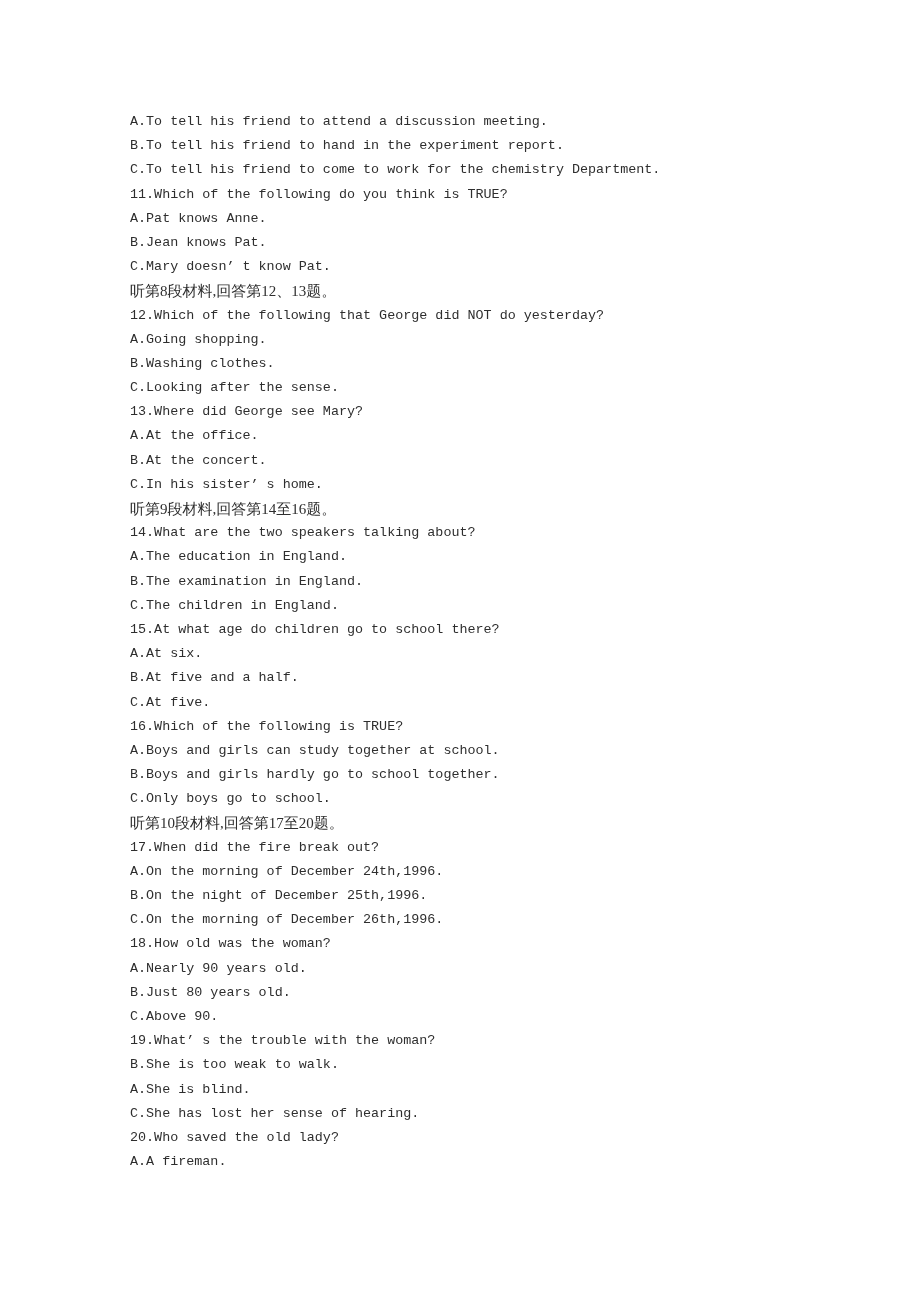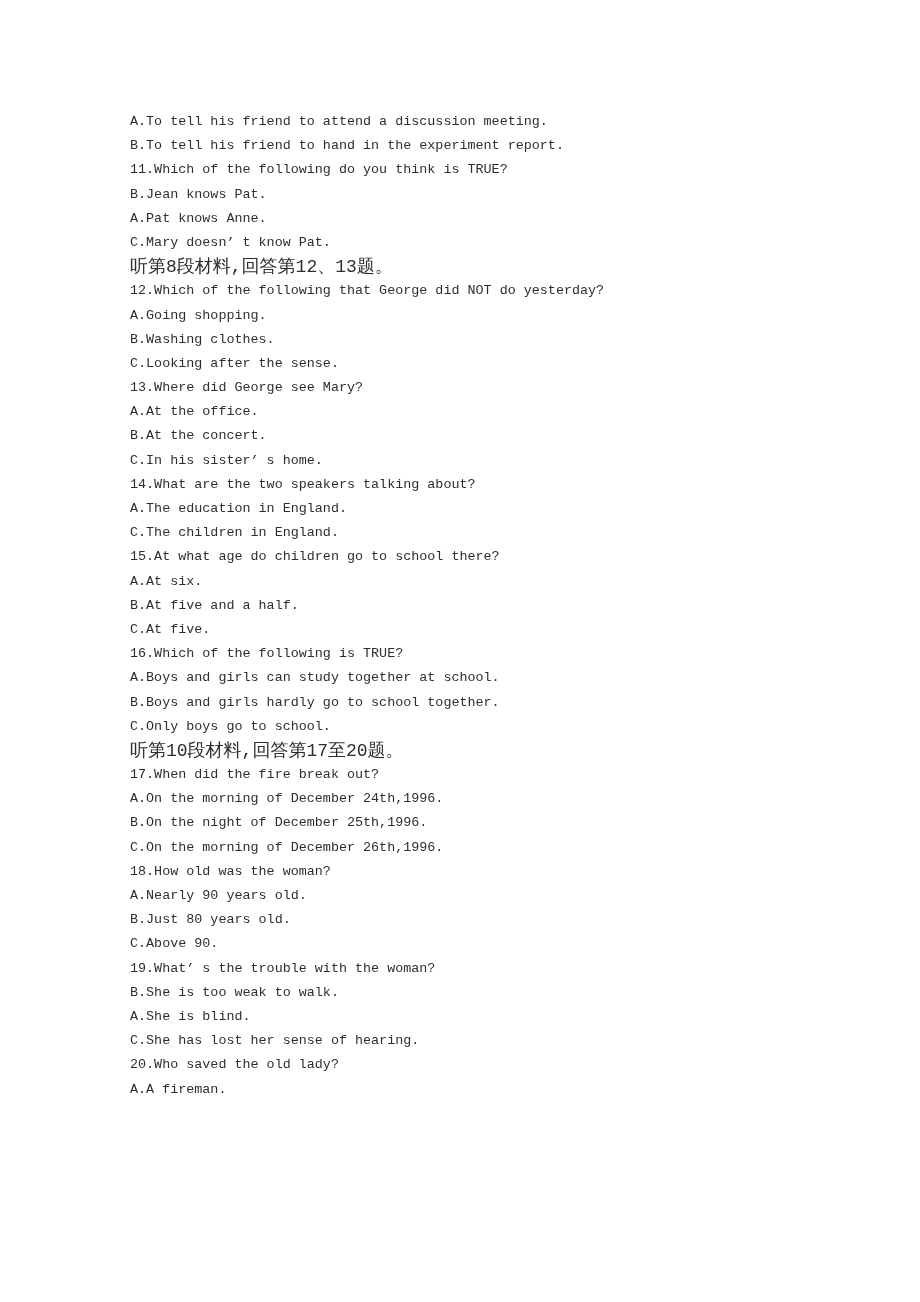--- a/index.html
+++ b/index.html
@@ -25,46 +25,49 @@
     font-size: 13.4px;
     line-height: 24.2px;
   }
   .line {
     height: 24.2px;
     white-space: pre;
   }
   .line .prefix { display: inline; }
   .line.question .prefix { font-weight: 400; }
   .line.section {
-    font-family: Liberation Mono, monospace;
-    font-size: 18px;
+    font-family: Liberation Serif, serif;
+    font-size: 15px;
   }
 </style>
 </head>
 <body>
 
 <div class="page">
   <div class="content" id="content" style="color: rgb(46, 46, 46);">
       <div class="line option"><span class="prefix">A.</span><span class="text">To tell his friend to attend a discussion meeting.</span></div>
       <div class="line option"><span class="prefix">B.</span><span class="text">To tell his friend to hand in the experiment report.</span></div>
+      <div class="line option"><span class="prefix">C.</span><span class="text">To tell his friend to come to work for the chemistry Department.</span></div>
       <div class="line question"><span class="prefix">11.</span><span class="text">Which of the following do you think is TRUE?</span></div>
+      <div class="line option"><span class="prefix">A.</span><span class="text">Pat knows Anne.</span></div>
       <div class="line option"><span class="prefix">B.</span><span class="text">Jean knows Pat.</span></div>
-      <div class="line option"><span class="prefix">A.</span><span class="text">Pat knows Anne.</span></div>
       <div class="line option"><span class="prefix">C.</span><span class="text">Mary doesn’ t know Pat.</span></div>
       <div class="line section"><span class="text">听第8段材料,回答第12、13题。</span></div>
       <div class="line question"><span class="prefix">12.</span><span class="text">Which of the following that George did NOT do yesterday?</span></div>
       <div class="line option"><span class="prefix">A.</span><span class="text">Going shopping.</span></div>
       <div class="line option"><span class="prefix">B.</span><span class="text">Washing clothes.</span></div>
       <div class="line option"><span class="prefix">C.</span><span class="text">Looking after the sense.</span></div>
       <div class="line question"><span class="prefix">13.</span><span class="text">Where did George see Mary?</span></div>
       <div class="line option"><span class="prefix">A.</span><span class="text">At the office.</span></div>
       <div class="line option"><span class="prefix">B.</span><span class="text">At the concert.</span></div>
       <div class="line option"><span class="prefix">C.</span><span class="text">In his sister’ s home.</span></div>
+      <div class="line section"><span class="text">听第9段材料,回答第14至16题。</span></div>
       <div class="line question"><span class="prefix">14.</span><span class="text">What are the two speakers talking about?</span></div>
       <div class="line option"><span class="prefix">A.</span><span class="text">The education in England.</span></div>
+      <div class="line option"><span class="prefix">B.</span><span class="text">The examination in England.</span></div>
       <div class="line option"><span class="prefix">C.</span><span class="text">The children in England.</span></div>
       <div class="line question"><span class="prefix">15.</span><span class="text">At what age do children go to school there?</span></div>
       <div class="line option"><span class="prefix">A.</span><span class="text">At six.</span></div>
       <div class="line option"><span class="prefix">B.</span><span class="text">At five and a half.</span></div>
       <div class="line option"><span class="prefix">C.</span><span class="text">At five.</span></div>
       <div class="line question"><span class="prefix">16.</span><span class="text">Which of the following is TRUE?</span></div>
       <div class="line option"><span class="prefix">A.</span><span class="text">Boys and girls can study together at school.</span></div>
       <div class="line option"><span class="prefix">B.</span><span class="text">Boys and girls hardly go to school together.</span></div>
       <div class="line option"><span class="prefix">C.</span><span class="text">Only boys go to school.</span></div>
       <div class="line section"><span class="text">听第10段材料,回答第17至20题。</span></div>

